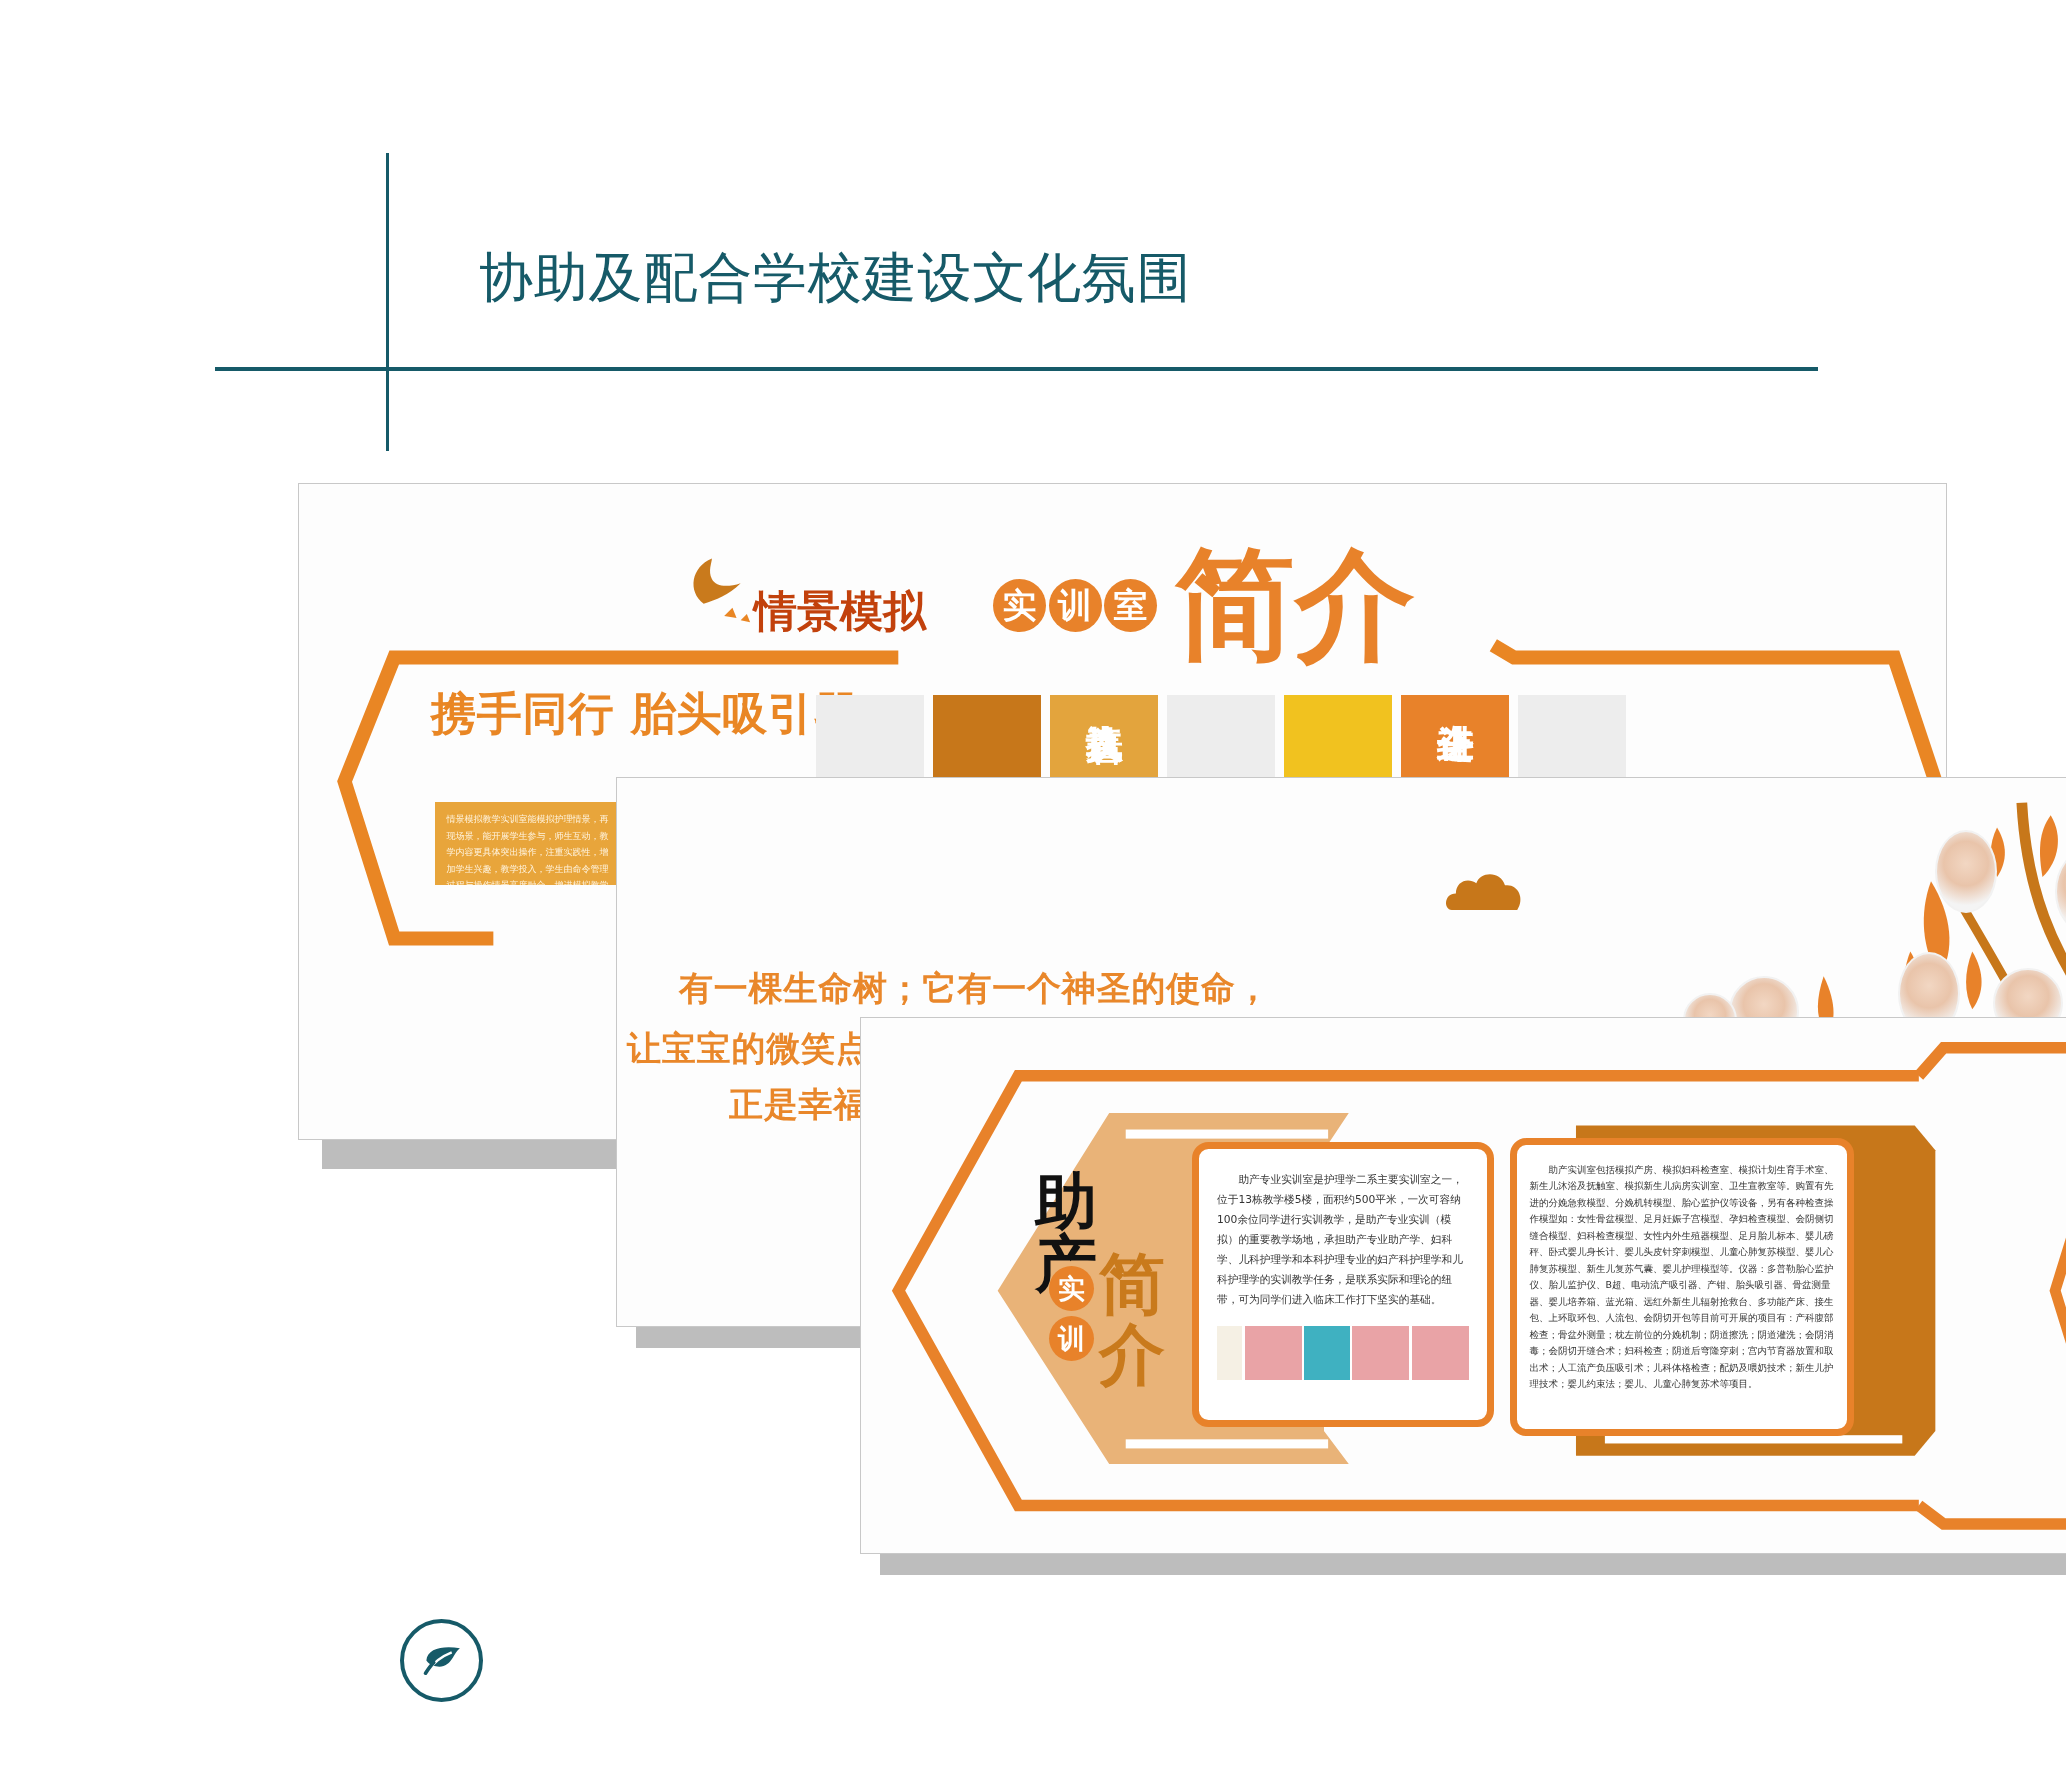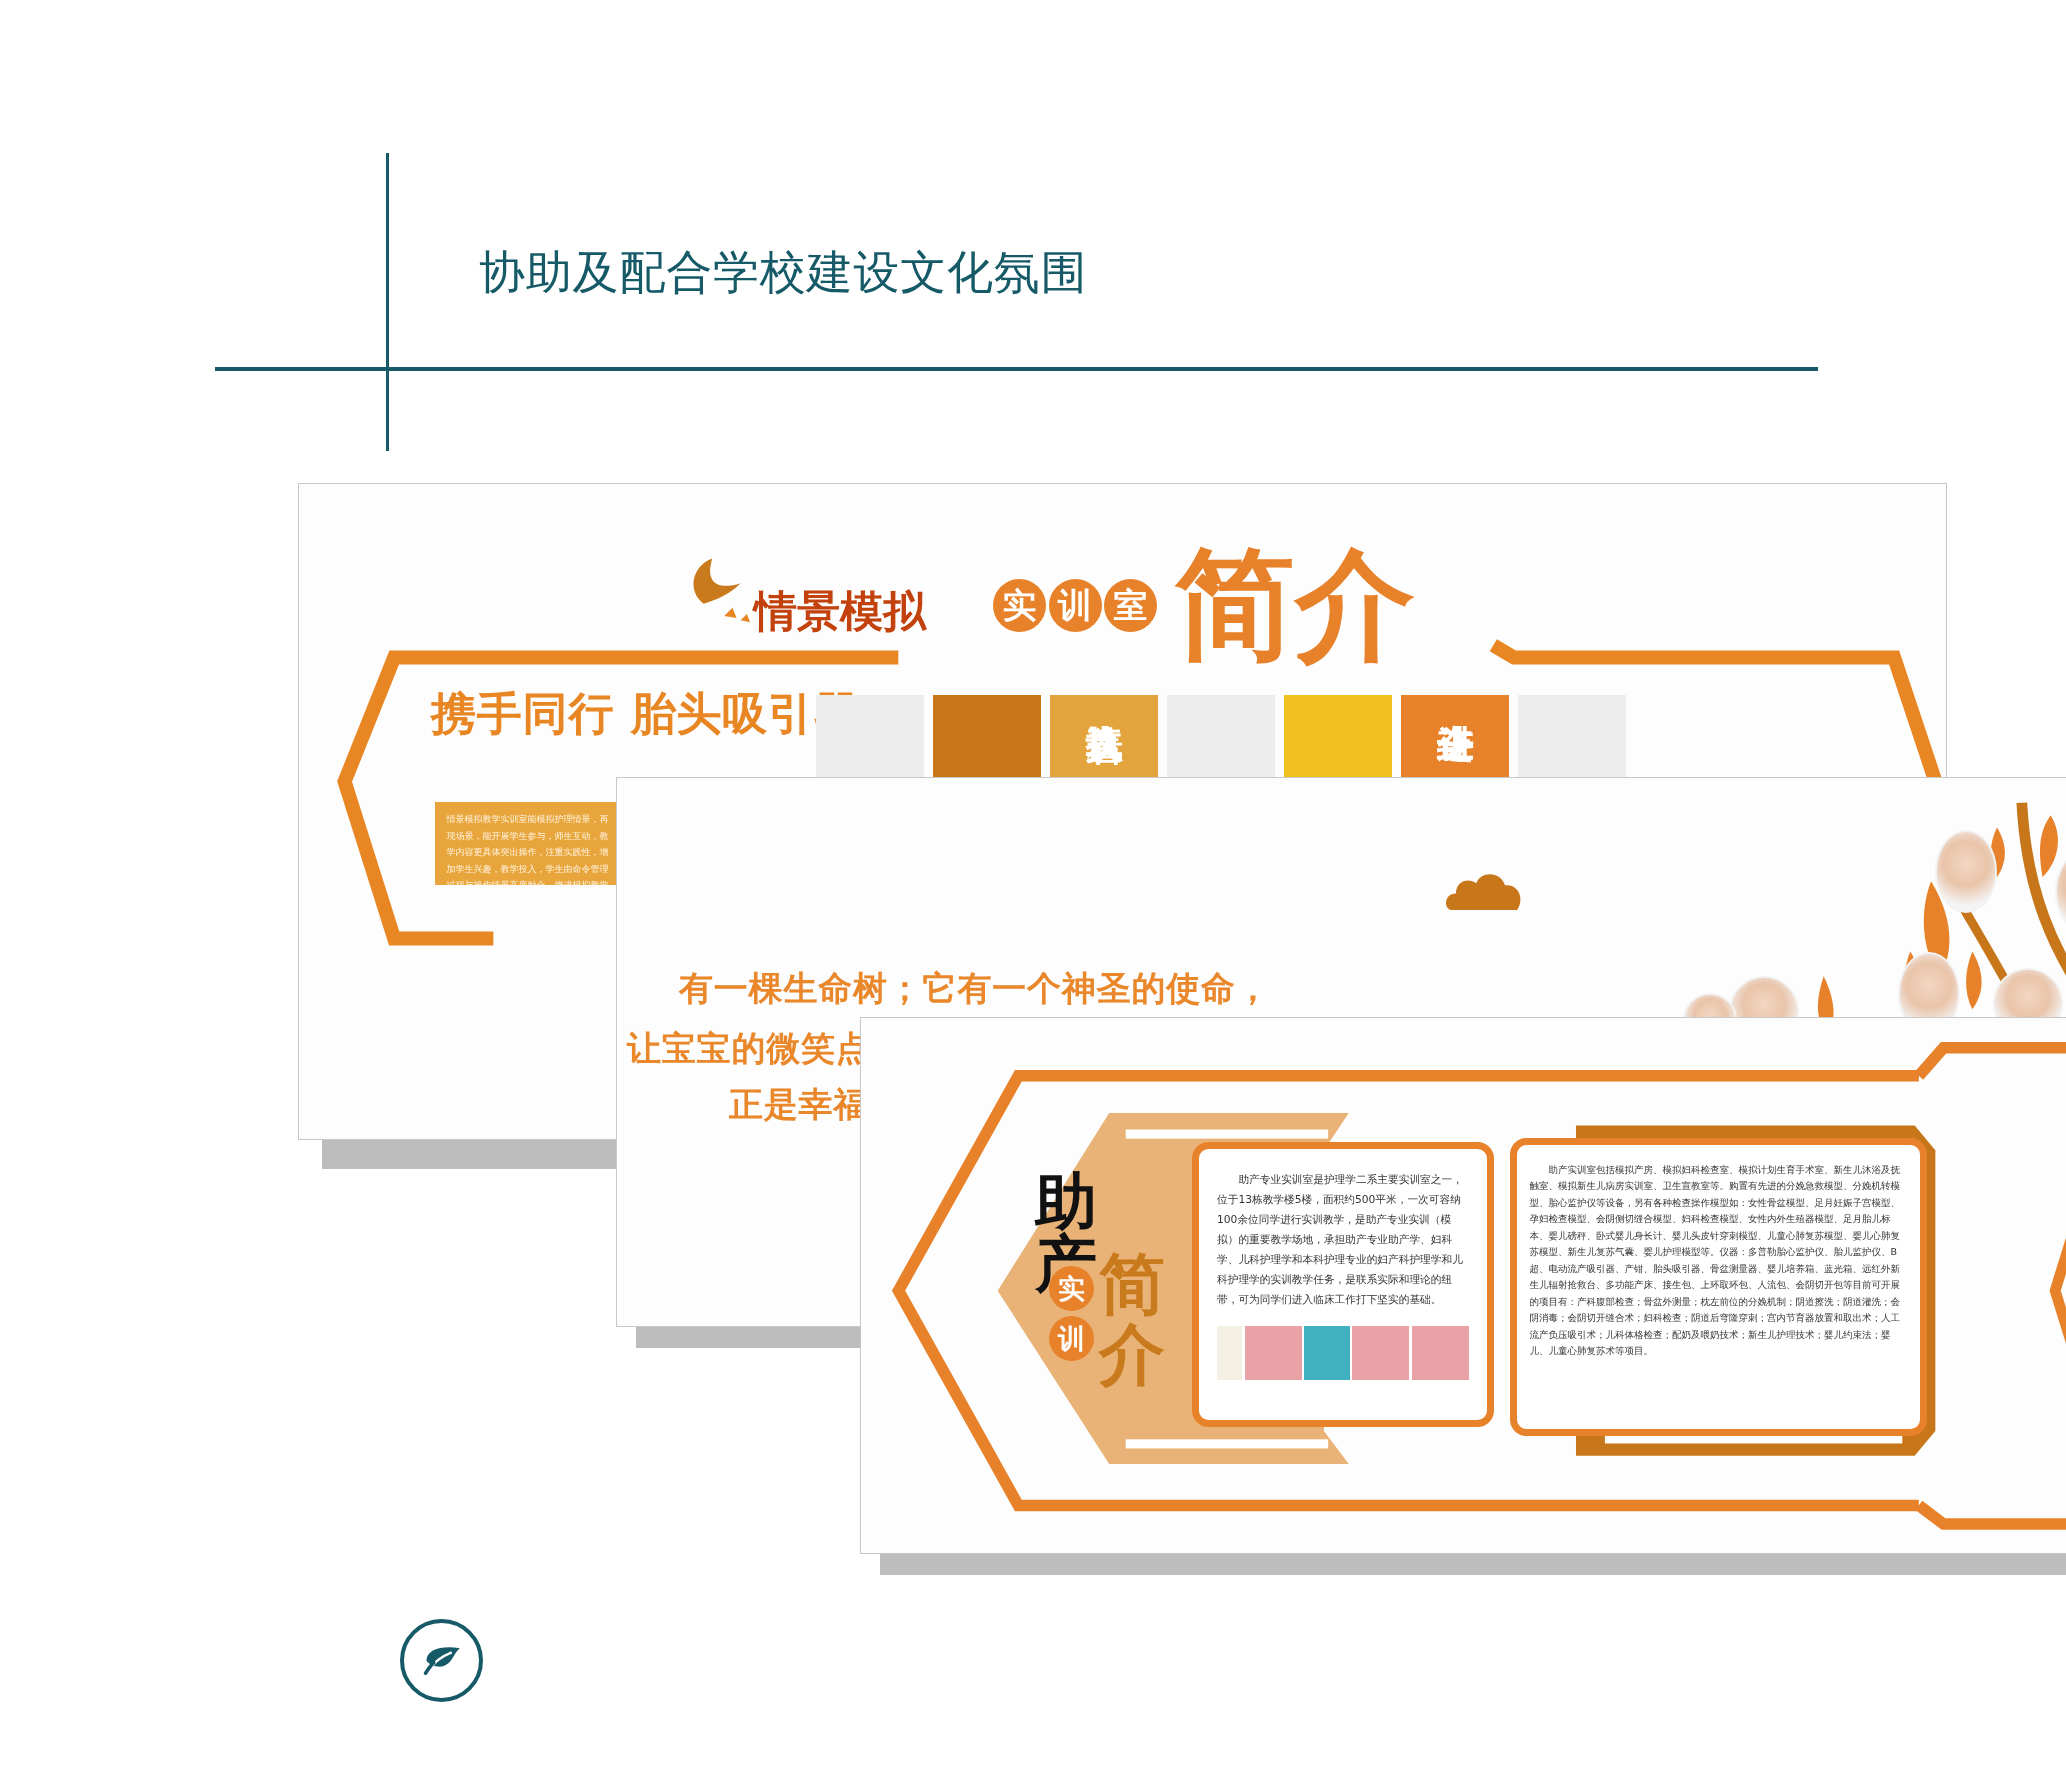--- a/index.html
+++ b/index.html
@@ -1,18 +1,18 @@
 <!DOCTYPE html>
 <html style="font-size:6.6px"><head>
 <meta charset="utf-8">
 <style>
   html,body{margin:0;padding:0;background:#ffffff;}
   #slide{position:relative;width:3174px;height:1785px;background:#ffffff;overflow:hidden;font-family:"DejaVu Sans","Liberation Sans",sans-serif;}
   .abs{position:absolute;}
-  .title{left:479px;top:242px;font-size:46px;color:#165a68;white-space:nowrap;letter-spacing:0.8px;}
+  .title{left:479px;top:242px;font-size:54px;color:#165a68;white-space:nowrap;letter-spacing:0.8px;}
   .vline{left:386px;top:153px;width:3.3px;height:298px;background:#165a68;}
   .hline{left:215px;top:367px;width:1603px;height:4.1px;background:#165a68;}
   .panel{background:#fdfdfd;border:1.7px solid #c8c8c8;box-sizing:border-box;}
   .shadow{background:#bdbdbd;}
   .p1-tagline{font-weight:bold;color:#e98624;font-size:45px;line-height:46px;white-space:nowrap;letter-spacing:0.8px;}
   .orange-dot{width:53px;height:53px;border-radius:50%;background:#e8822a;color:#fff;font-weight:bold;font-size:34px;display:flex;align-items:center;justify-content:center;}
   .brush{color:#e8822a;font-family:"DejaVu Serif","Liberation Serif",serif;font-weight:bold;}
   .v-text{color:#fff;font-weight:bold;font-size:37px;line-height:40px;writing-mode:vertical-rl;}
   .para-box{background:#e8a53b;color:#fff4df;font-size:9px;line-height:16.5px;padding:9px 11.6px;box-sizing:border-box;overflow:hidden;}
   .p2-slogan{color:#e9872a;font-weight:bold;font-size:34px;white-space:nowrap;letter-spacing:0.8px;}
@@ -146,21 +146,21 @@
       <div class="txt">助产专业实训室是护理学二系主要实训室之一，位于13栋教学楼5楼，面积约500平米，一次可容纳100余位同学进行实训教学，是助产专业实训（模拟）的重要教学场地，承担助产专业助产学、妇科学、儿科护理学和本科护理专业的妇产科护理学和儿科护理学的实训教学任务，是联系实际和理论的纽带，可为同学们进入临床工作打下坚实的基础。</div>
       <div style="display:flex;gap:2.5px;margin-top:16.5px;height:54px;">
         <div style="width:25px;background:#f5f0e4;"></div>
         <div style="flex:1;background:#e9a3a6;"></div>
         <div style="flex:0.8;background:#3fb1c1;"></div>
         <div style="flex:1;background:#e9a3a6;"></div>
         <div style="flex:1;background:#e9a3a6;"></div>
       </div>
     </div>
 
-    <div class="abs info-card" style="left:649px;top:120px;width:417px;height:298px;padding:16.5px 12.4px;font-size:9.5px;line-height:16.5px;">
+    <div class="abs info-card" style="left:649px;top:120px;width:344px;height:298px;padding:16.5px 12.4px;font-size:9.5px;line-height:16.5px;">
       <div class="txt">助产实训室包括模拟产房、模拟妇科检查室、模拟计划生育手术室、新生儿沐浴及抚触室、模拟新生儿病房实训室、卫生宣教室等。购置有先进的分娩急救模型、分娩机转模型、胎心监护仪等设备，另有各种检查操作模型如：女性骨盆模型、足月妊娠子宫模型、孕妇检查模型、会阴侧切缝合模型、妇科检查模型、女性内外生殖器模型、足月胎儿标本、婴儿磅秤、卧式婴儿身长计、婴儿头皮针穿刺模型、儿童心肺复苏模型、婴儿心肺复苏模型、新生儿复苏气囊、婴儿护理模型等。仪器：多普勒胎心监护仪、胎儿监护仪、B超、电动流产吸引器、产钳、胎头吸引器、骨盆测量器、婴儿培养箱、蓝光箱、远红外新生儿辐射抢救台、多功能产床、接生包、上环取环包、人流包、会阴切开包等目前可开展的项目有：产科腹部检查；骨盆外测量；枕左前位的分娩机制；阴道擦洗；阴道灌洗；会阴消毒；会阴切开缝合术；妇科检查；阴道后穹隆穿刺；宫内节育器放置和取出术；人工流产负压吸引术；儿科体格检查；配奶及喂奶技术；新生儿护理技术；婴儿约束法；婴儿、儿童心肺复苏术等项目。</div>
     </div>
   </div>
 
   <div class="abs logo">
     <svg width="45" height="45" viewBox="0 0 110 110">
       <path d="M18 55 C20 25 60 18 100 25 C85 35 80 70 50 70 C38 70 28 66 22 60 Z" fill="#165a68"></path>
       <path d="M22 80 C35 60 55 45 80 35" stroke="#ffffff" stroke-width="6" fill="none"></path>
       <path d="M16 86 C24 74 30 66 36 60" stroke="#165a68" stroke-width="9" stroke-linecap="round" fill="none"></path>
     </svg>

